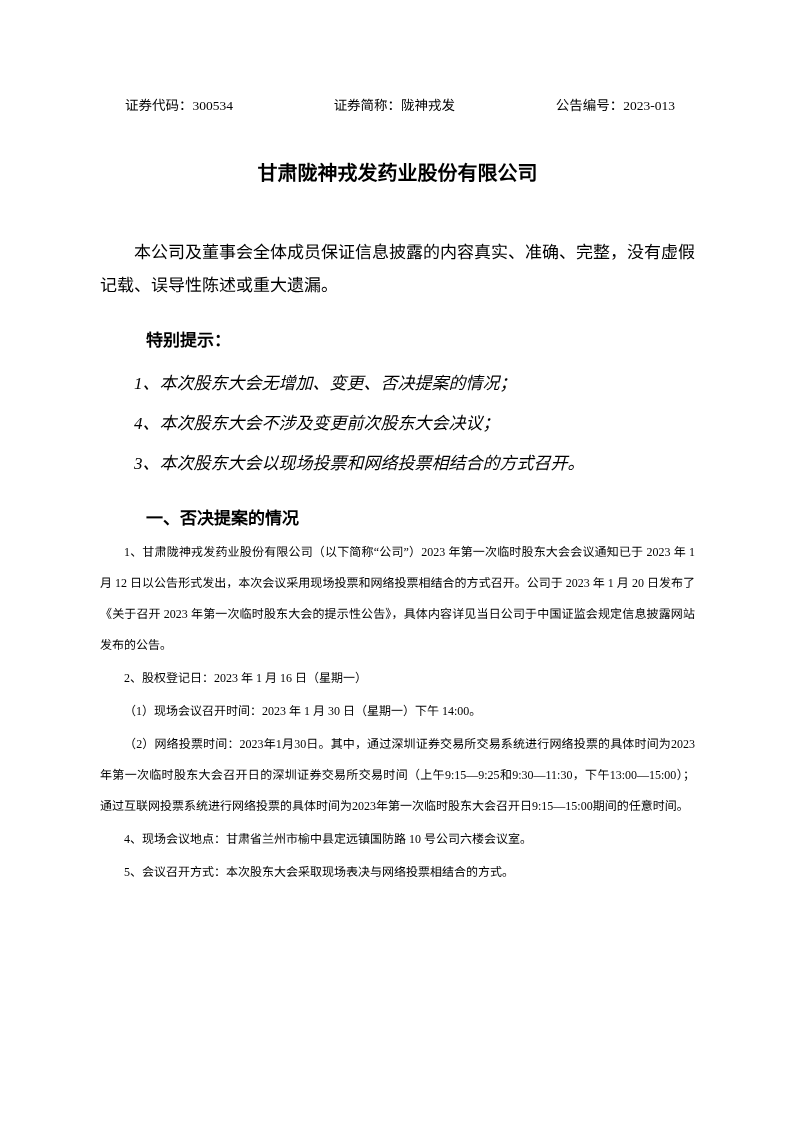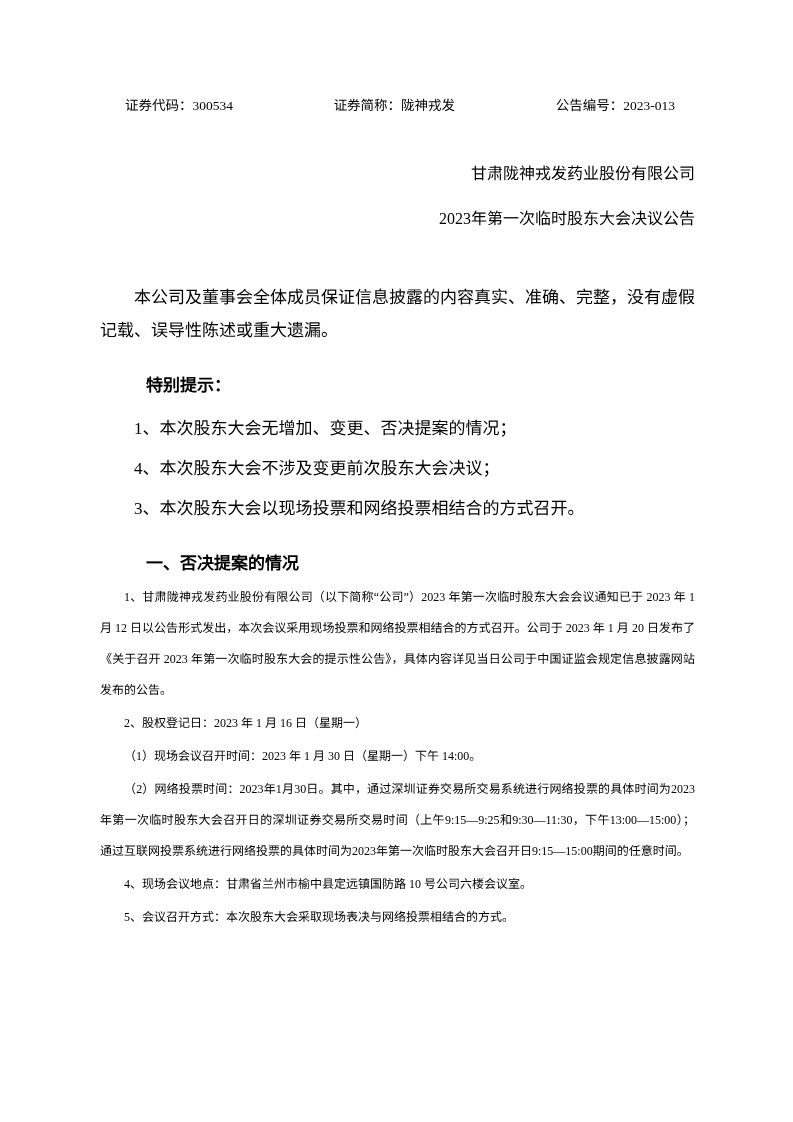--- a/index.html
+++ b/index.html
@@ -21,23 +21,23 @@
   .doc-header {
     display: flex;
     justify-content: space-between;
     align-items: baseline;
     font-size: 13.5px;
     line-height: 19px;
     padding: 0 20px 0 25px;
   }
   .doc-title {
     margin-top: 36px;
-    text-align: right;
-    font-size: 16px;
-    font-weight: normal;
+    text-align: center;
+    font-size: 20px;
+    font-weight: bold;
     line-height: 45px;
   }
   .disclaimer {
     margin: 40px 0 0 0;
     font-size: 17px;
     font-weight: normal;
     line-height: 33px;
     text-indent: 2em;
     text-align: justify;
   }
@@ -50,20 +50,21 @@
     font-weight: bold;
     line-height: 31px;
     text-indent: 2em;
   }
   .notice-item {
     margin: 9px 0 0 0;
     font-size: 17px;
     line-height: 31px;
     text-indent: 2em;
     text-align: justify;
+    font-style: italic;
   }
   .section {
     margin-top: 24px;
   }
   .section .bold-heading {
     margin-bottom: 3px;
   }
   .para {
     margin: 2px 0 0 0;
     font-size: 12px;
@@ -78,21 +79,20 @@
 <div class="page">
 
   <div class="doc-header">
     <span>证券代码：300534</span>
     <span>证券简称：陇神戎发</span>
     <span>公告编号：2023-013</span>
   </div>
 
   <div class="doc-title">
     <div>甘肃陇神戎发药业股份有限公司</div>
-    <div>2023年第一次临时股东大会决议公告</div>
   </div>
 
   <p class="disclaimer">本公司及董事会全体成员保证信息披露的内容真实、准确、完整，没有虚假记载、误导性陈述或重大遗漏。</p>
 
   <div class="special-notice">
     <p class="bold-heading">特别提示：</p>
     <p class="notice-item">1、本次股东大会无增加、变更、否决提案的情况；</p>
     <p class="notice-item">4、本次股东大会不涉及变更前次股东大会决议；</p>
     <p class="notice-item">3、本次股东大会以现场投票和网络投票相结合的方式召开。</p>
   </div>

